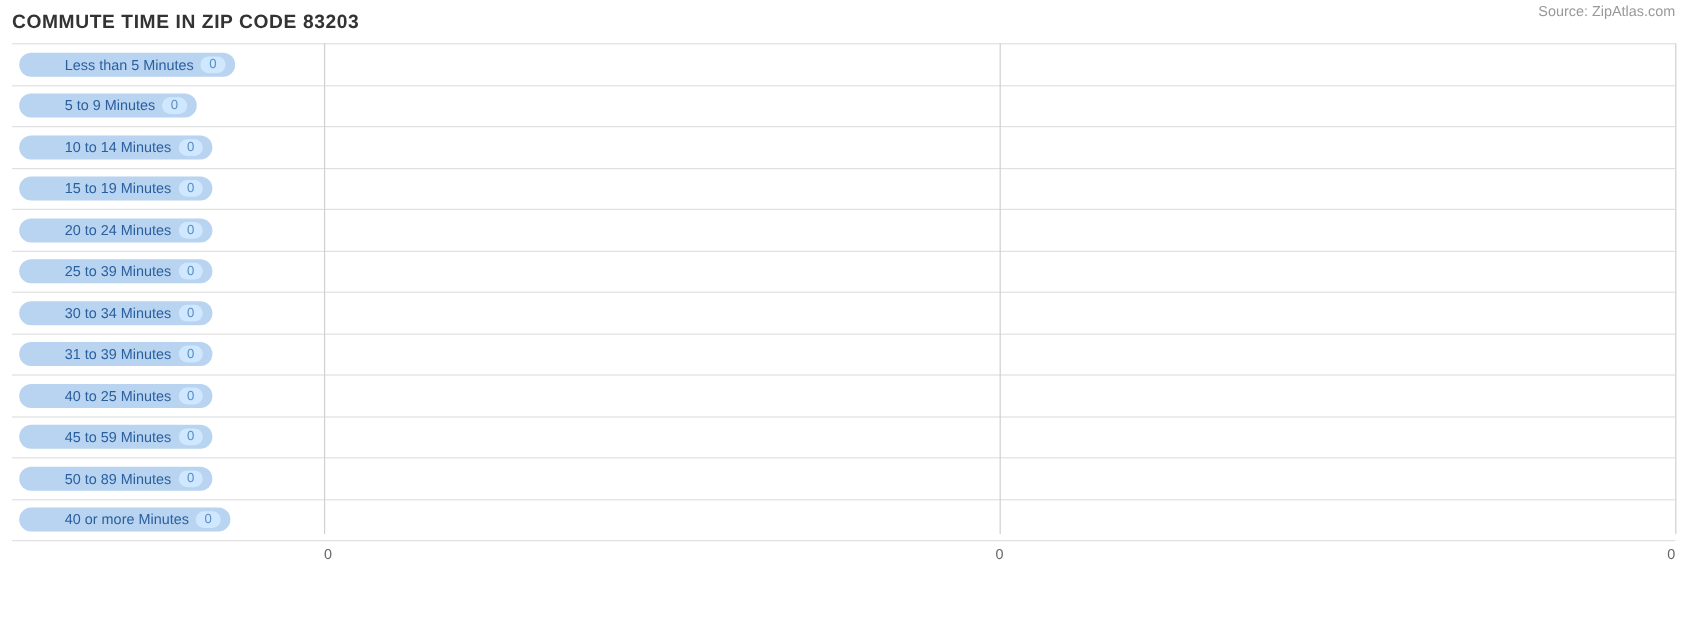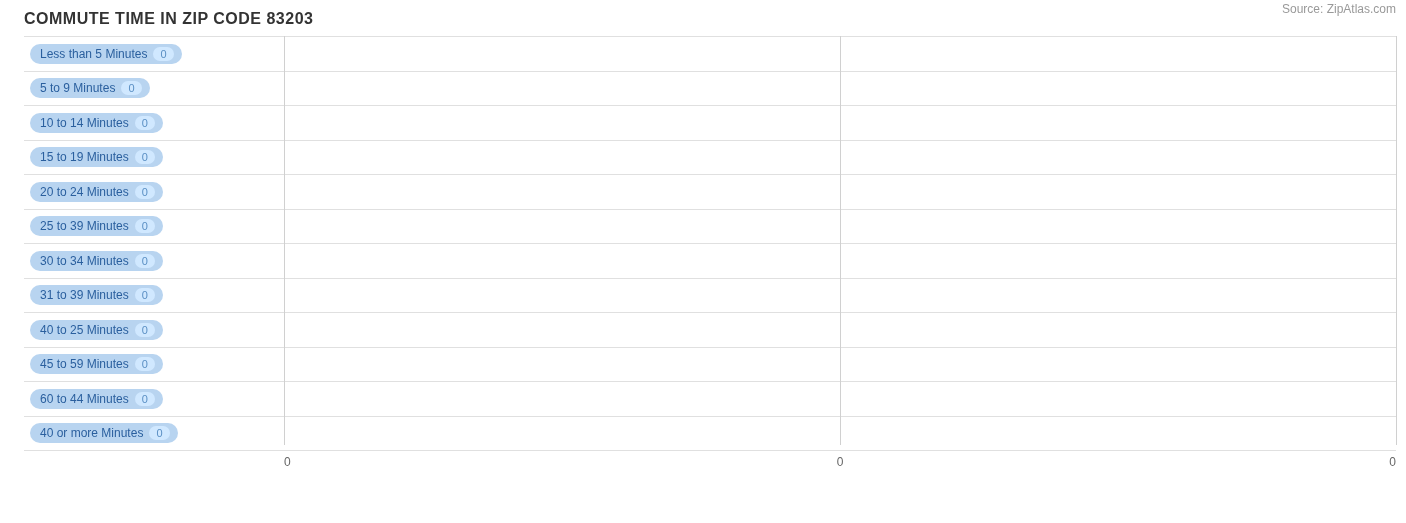--- a/index.html
+++ b/index.html
@@ -6,21 +6,21 @@
     body {
       font-family: Arial, sans-serif;
       background: #fff;
       width: 1406px;
       height: 523px;
       overflow: hidden;
     }
     .chart-container {
       width: 1406px;
       height: 523px;
-      padding: 10px 10px 40px 24px;
+      padding: 10px 10px 40px 10px;
       position: relative;
     }
     .chart-title {
       font-size: 16px;
       font-weight: bold;
       color: #333;
       margin-bottom: 8px;
       letter-spacing: 0.5px;
     }
     .source-label {
@@ -58,20 +58,21 @@
       align-items: center;
       background: #b8d4f0;
       border-radius: 20px;
       padding: 3px 8px 3px 10px;
       gap: 6px;
     }
     .bar-label-text {
       font-size: 12px;
       color: #2a5f9e;
       white-space: nowrap;
+      margin-left: 28px;
     }
     .bar-label-value {
       background: #d0e8ff;
       color: #5a8fc4;
       font-size: 11px;
       border-radius: 10px;
       padding: 1px 7px;
       min-width: 18px;
       text-align: center;
     }
@@ -229,21 +230,21 @@
             <span class="bar-label-value">0</span>
           </div>
         </div>
         <div class="bar-track">
           <div class="bar-fill" style="width: 0px;"></div>
         </div>
       </div>
       <div class="bar-row">
         <div class="bar-label-container">
           <div class="bar-label-pill">
-            <span class="bar-label-text">60 to 44 Minutes</span>
+            <span class="bar-label-text">50 to 89 Minutes</span>
             <span class="bar-label-value">0</span>
           </div>
         </div>
         <div class="bar-track">
           <div class="bar-fill" style="width: 0px;"></div>
         </div>
       </div>
       <div class="bar-row">
         <div class="bar-label-container">
           <div class="bar-label-pill">

